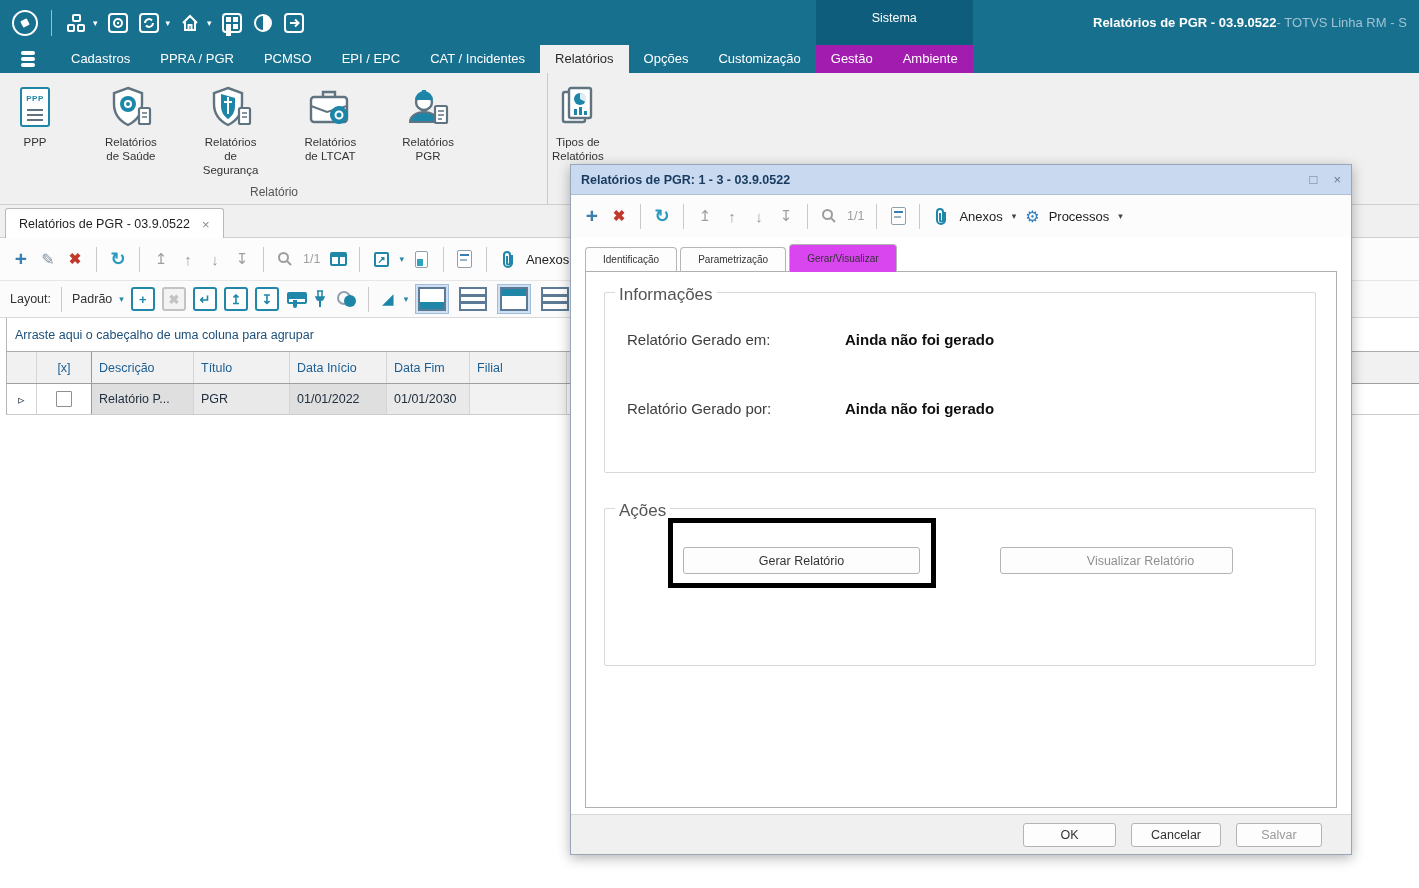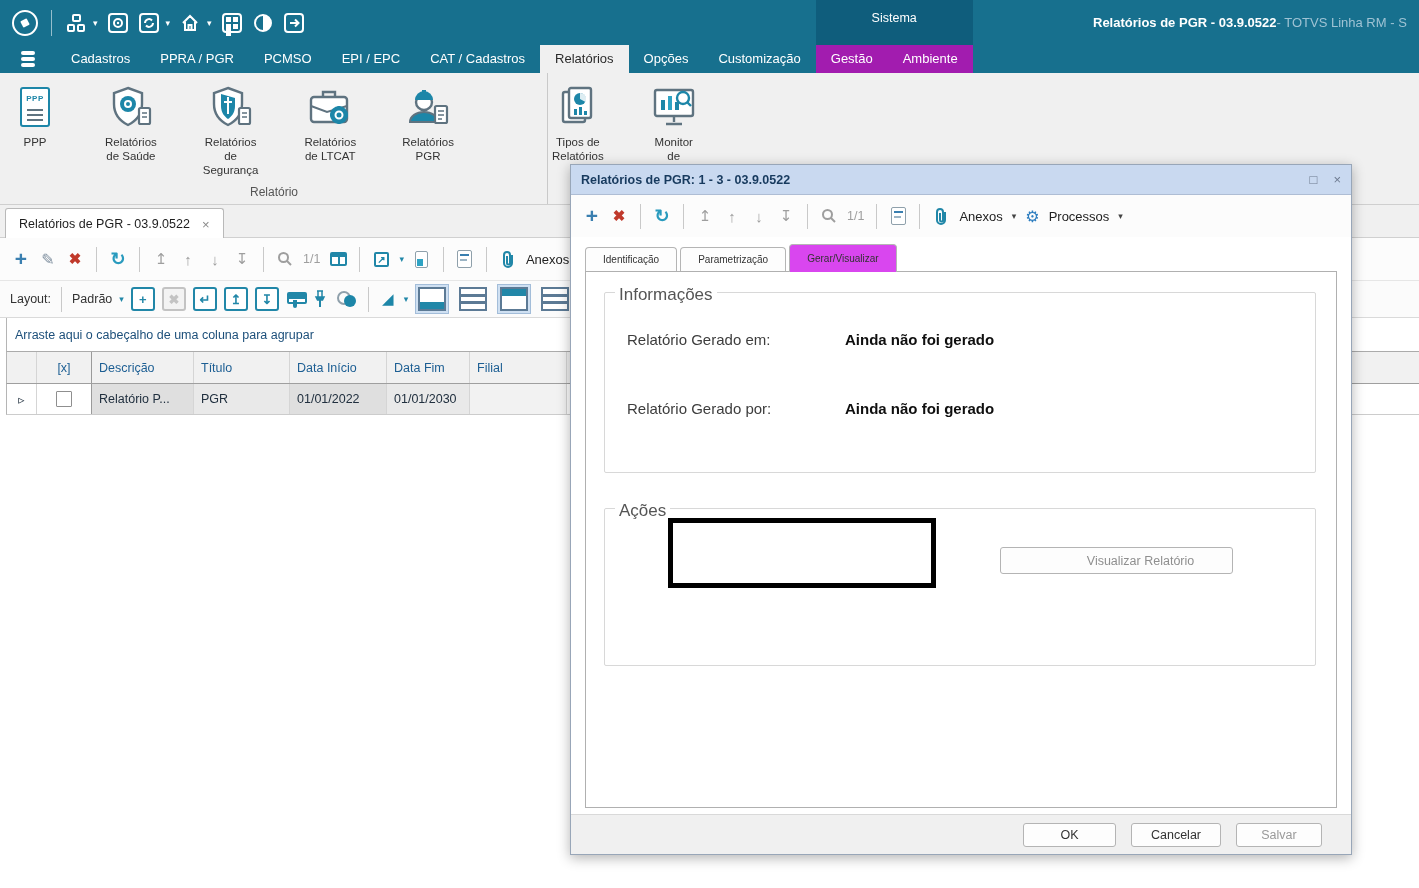--- a/index.html
+++ b/index.html
@@ -196,21 +196,21 @@
           <span class="menu-glyph">
             <i></i>
             <i></i>
             <i></i>
           </span>
         </span>
       <span class="rtab">Cadastros</span>
       <span class="rtab">PPRA / PGR</span>
       <span class="rtab">PCMSO</span>
       <span class="rtab">EPI / EPC</span>
-      <span class="rtab">CAT / Cadastros</span>
+      <span class="rtab">CAT / Incidentes</span>
       <span class="rtab active">Relatórios</span>
       <span class="rtab">Opções</span>
       <span class="rtab">Customização</span>
       <span class="ctx-group">
         <span class="ctx-label">Sistema</span>
         <span class="rtab">Gestão</span>
         <span class="rtab">Ambiente</span>
       </span>
     </div>
 
@@ -298,35 +298,20 @@
                 <circle cx="25" cy="15" r="6" fill="#1D86A8"></circle>
                 <path d="M25 15 L25 9 A6 6 0 0 1 30.5 18 Z" fill="#fff" opacity=".85"></path>
                 <rect x="19" y="25" width="3" height="6" fill="#1D86A8"></rect>
                 <rect x="24" y="23" width="3" height="8" fill="#1D86A8"></rect>
                 <rect x="29" y="27" width="3" height="4" fill="#1D86A8"></rect>
               </svg>
           </span>
           <span>Tipos de</span>
           <span>Relatórios</span>
         </div>
-        <div class="rbtn">
-          <span class="ric">
-            <svg width="46" height="46">
-                <rect x="4" y="6" width="38" height="26" rx="2" fill="#fff" stroke="#5f7380" stroke-width="2.4"></rect>
-                <rect x="10" y="16" width="4" height="10" fill="#1D86A8"></rect>
-                <rect x="17" y="12" width="4" height="14" fill="#2EA3C4"></rect>
-                <rect x="24" y="18" width="4" height="8" fill="#1D86A8"></rect>
-                <circle cx="32" cy="14" r="6" fill="none" stroke="#1D86A8" stroke-width="2.4"></circle>
-                <path d="M36 18 L40 22" stroke="#1D86A8" stroke-width="2.4"></path>
-                <path d="M23 32 V38 M15 40 H31" stroke="#5f7380" stroke-width="2.4"></path>
-              </svg>
-          </span>
-          <span>Monitor de</span>
-          <span>relatórios</span>
-        </div>
       </div>
       <div class="group-label">Relatório</div>
     </div>
   </div>
 
   <div class="doc-tabstrip">
     <div class="doc-tab">
       <span>Relatórios de PGR - 03.9.0522</span>
       <span class="doc-tab-close">×</span>
     </div>
@@ -503,20 +488,21 @@
           <span class="info-value">Ainda não foi gerado</span>
         </div>
         <div class="info-row" style="top:107px;">
           <span class="info-label">Relatório Gerado por:</span>
           <span class="info-value">Ainda não foi gerado</span>
         </div>
       </div>
 
       <div class="groupbox gb-acoes">
         <span class="gb-label">Ações</span>
+        <button class="btn btn-gerar">Gerar Relatório</button>
         <button class="btn btn-visualizar">Visualizar Relatório</button>
       </div>
     </div>
 
     <div class="dlg-footer">
       <button class="btn fbtn ok">OK</button>
       <button class="btn fbtn cancel">Cancelar</button>
       <button class="btn fbtn save">Salvar</button>
     </div>
   </div>

